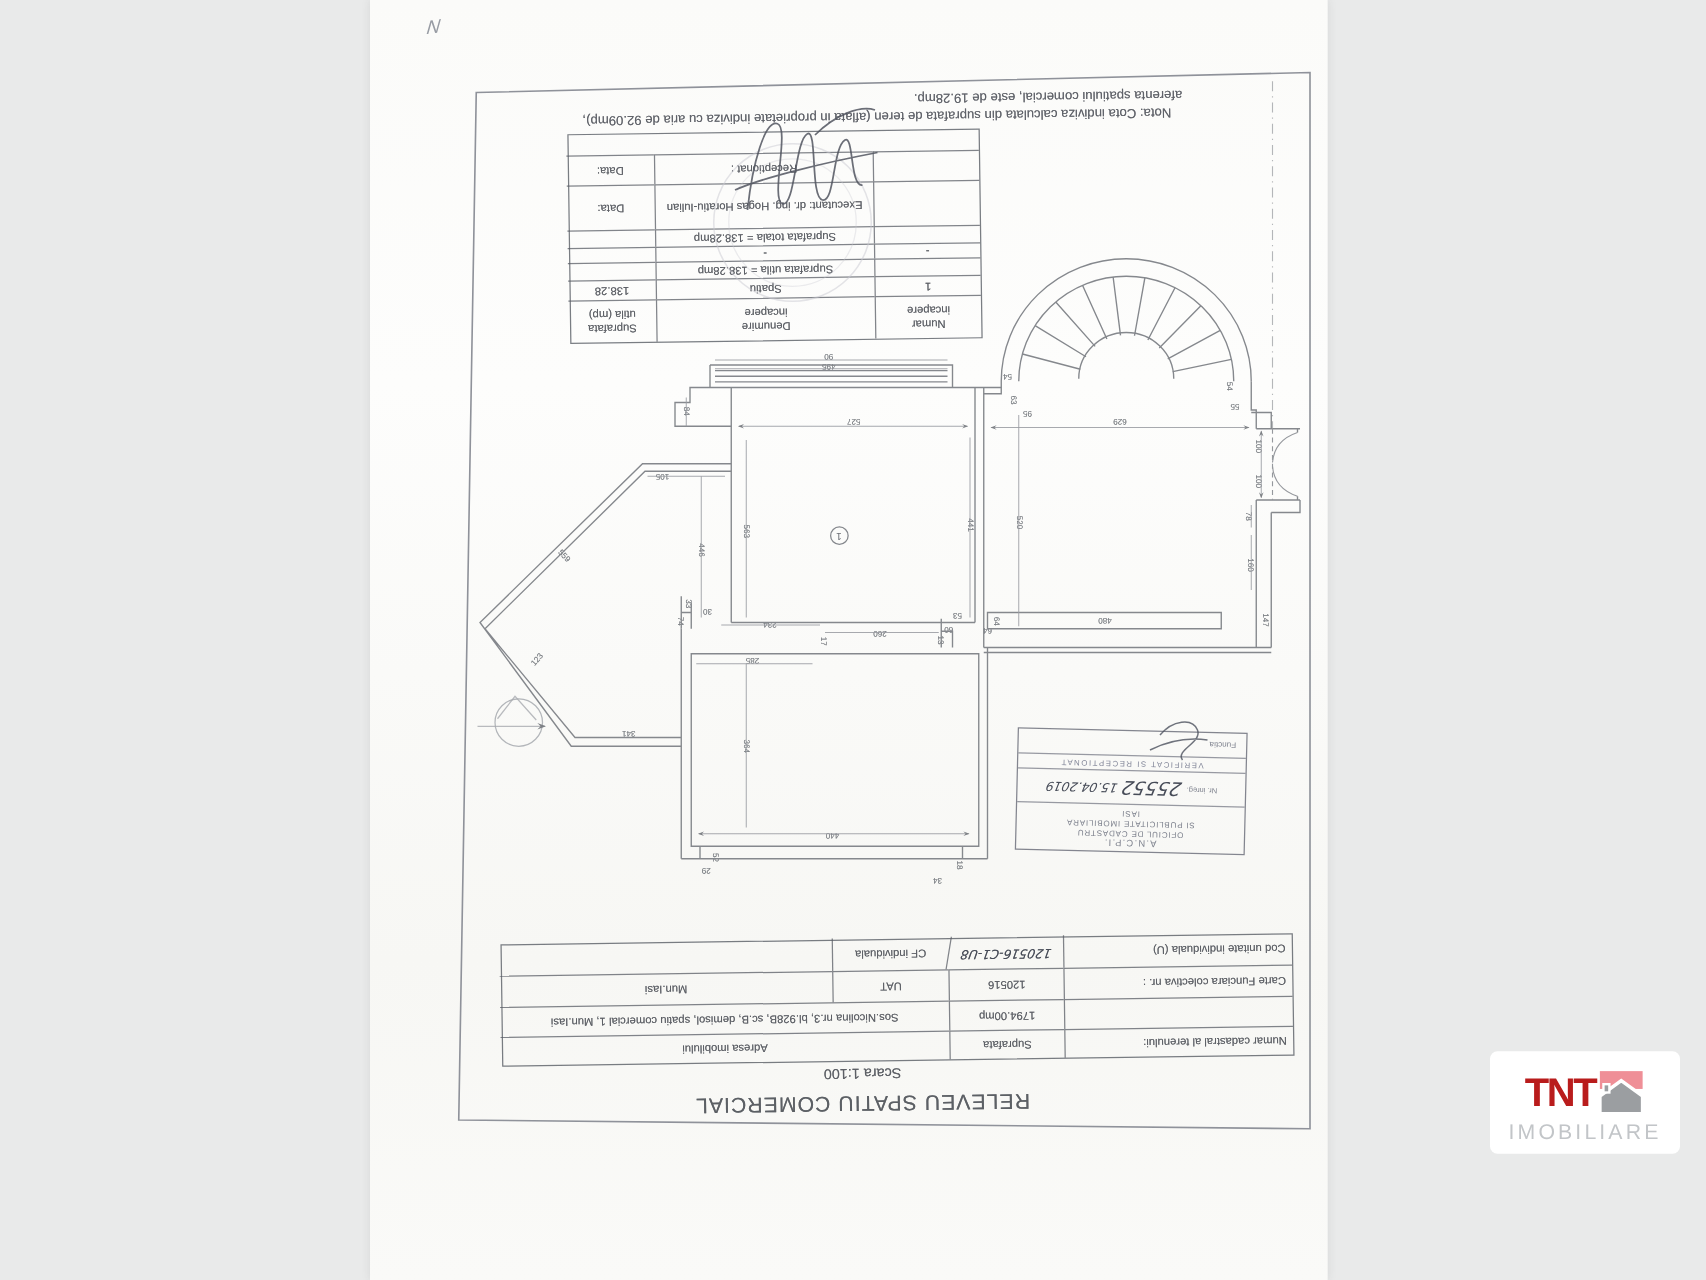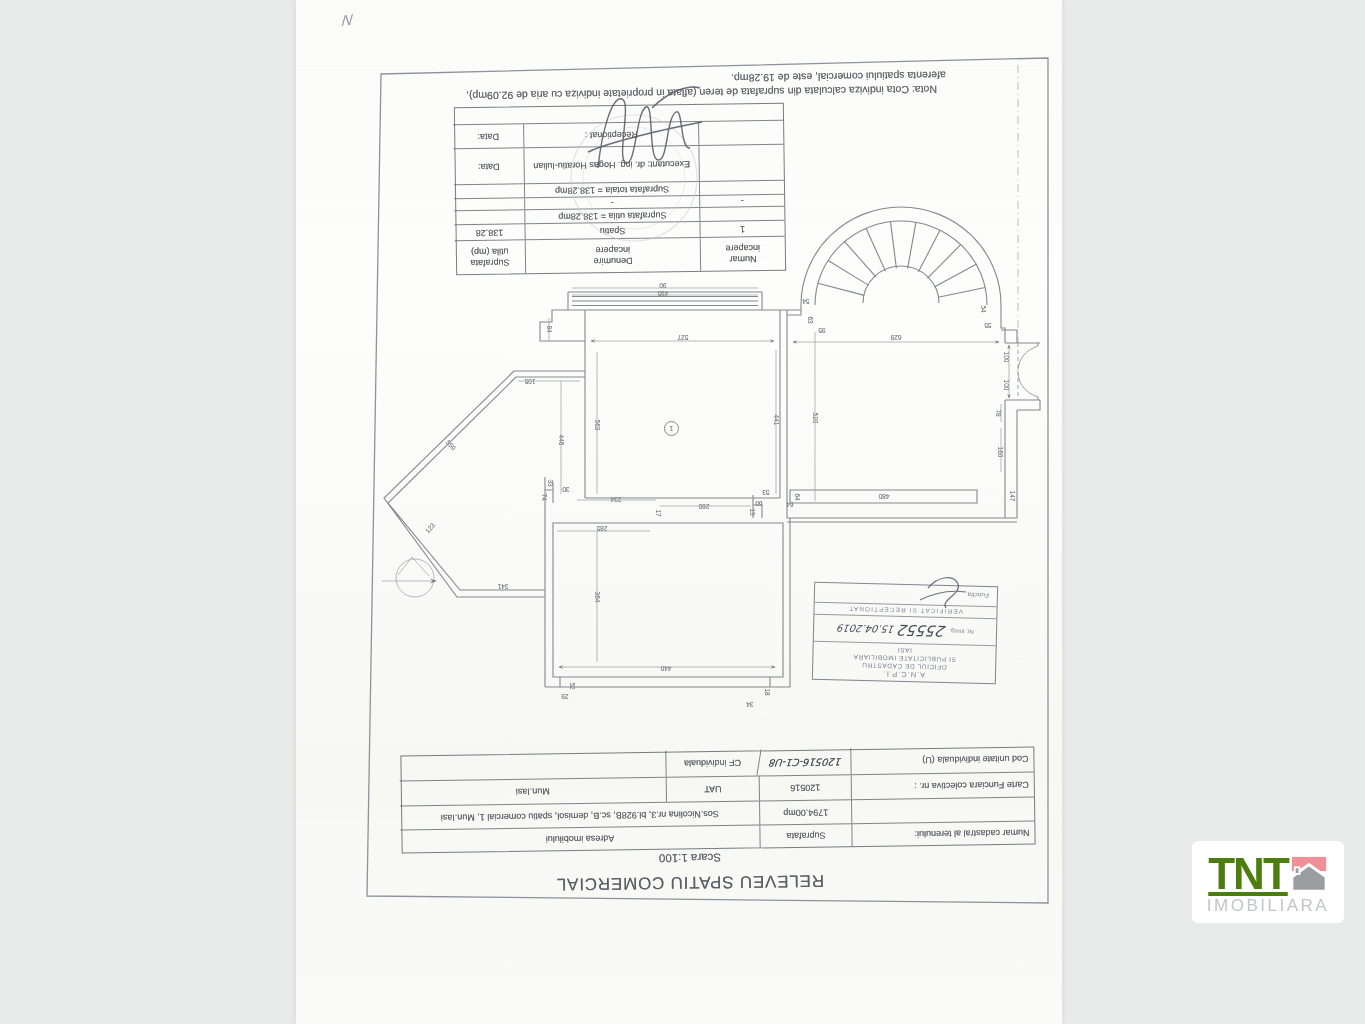--- a/index.html
+++ b/index.html
@@ -49,21 +49,21 @@
   .north{position:absolute;left:342px;top:12px;font-size:15px;color:#989ca4;
          transform:rotate(172deg) skewX(-14deg);font-style:italic;}
   
   .title{font-size:17px;letter-spacing:.8px;color:#5c6065;text-align:center;width:100%;}
   .scara{font-size:11.5px;color:#5d6066;text-align:center;width:100%;}
   .note{font-size:10.5px;color:#60636a;text-align:center;width:100%;white-space:nowrap;}
   
   .logo-card{position:absolute;left:1192px;top:841px;width:152px;height:82px;background:#ffffff;
              border-radius:6px;display:flex;flex-direction:column;align-items:center;justify-content:center;padding-top:4px;}
   .logo-top{display:flex;align-items:center;gap:2px;height:42px;}
-  .logo-brand{font-size:44px;font-weight:bold;letter-spacing:-2px;color:#4d7c0f;line-height:38px;text-decoration:underline;}
+  .logo-brand{font-size:32px;font-weight:bold;letter-spacing:-2px;color:#b91c1c;line-height:38px;}
   .logo-tag{font-size:17px;letter-spacing:2.5px;color:#c2c5c8;margin-top:1px;}
 </style>
 </head>
 <body>
 
 <div class="stage">
 
   <div class="paper"></div>
 
   <div class="north">N</div>
@@ -200,21 +200,21 @@
 
   <div class="logo-card">
     <div class="logo-top">
       <span class="logo-brand">TNT</span>
       <svg width="38" height="38" viewBox="0 0 40 40">
         <rect x="2" y="2" width="36" height="15" fill="#ef8f97"></rect>
         <path d="M2,38 V23 L20,10 L38,23 V38 Z" fill="#9b9ea1" stroke="#ffffff" stroke-width="3"></path>
         <rect x="5" y="13" width="5" height="7" fill="#9b9ea1" stroke="#ffffff" stroke-width="2"></rect>
       </svg>
     </div>
-    <div class="logo-tag">IMOBILIARA</div>
+    <div class="logo-tag">IMOBILIARE</div>
   </div>
 
   <svg class="overlay-svg" viewBox="0 0 1365 1024">
     <defs>
       <marker id="ah" viewBox="0 0 8 8" refX="7" refY="4" markerWidth="7" markerHeight="7" orient="auto-start-reverse">
         <path d="M8,4 L0,1 L3,4 L0,7 Z" fill="#7d8085"></path>
       </marker>
     </defs>
 
     <polygon points="381,74 1048,58 1048,903 367,896" fill="none" stroke="#8f929a" stroke-width="1.3"></polygon>

